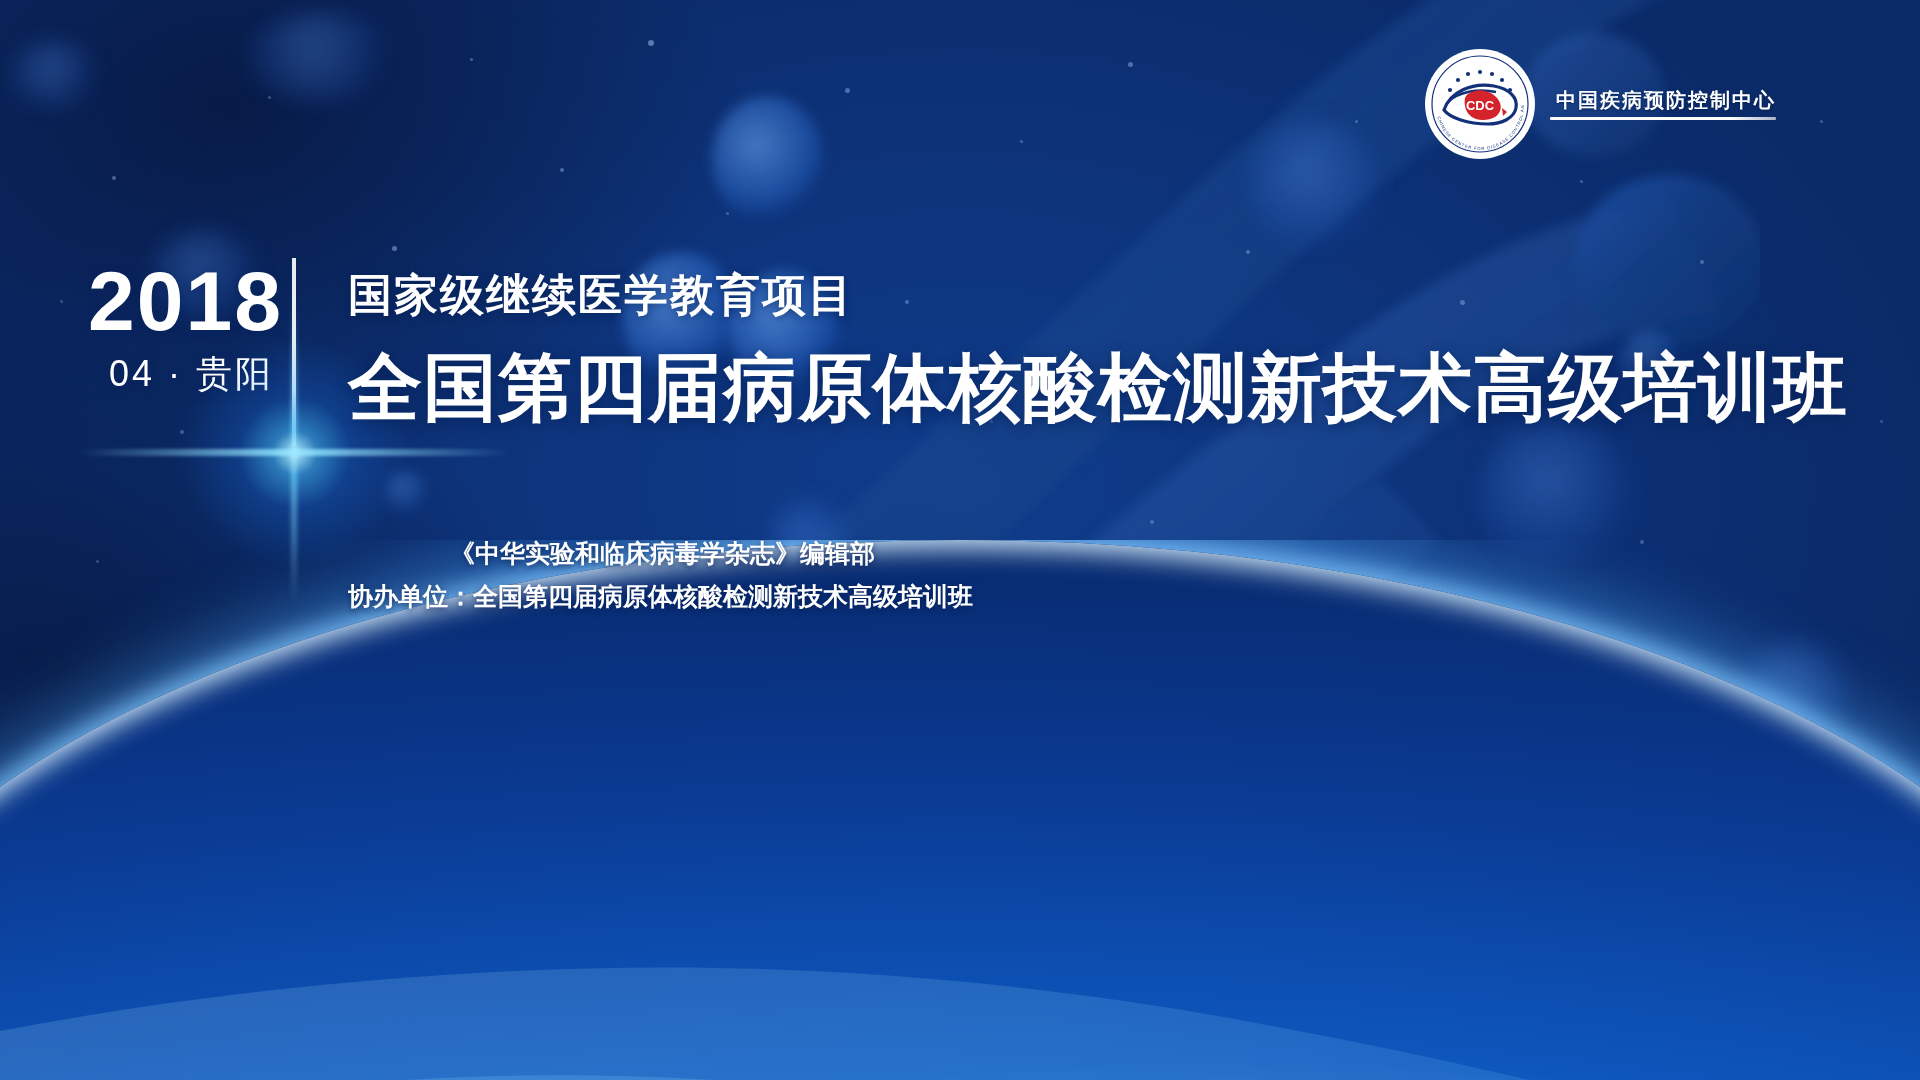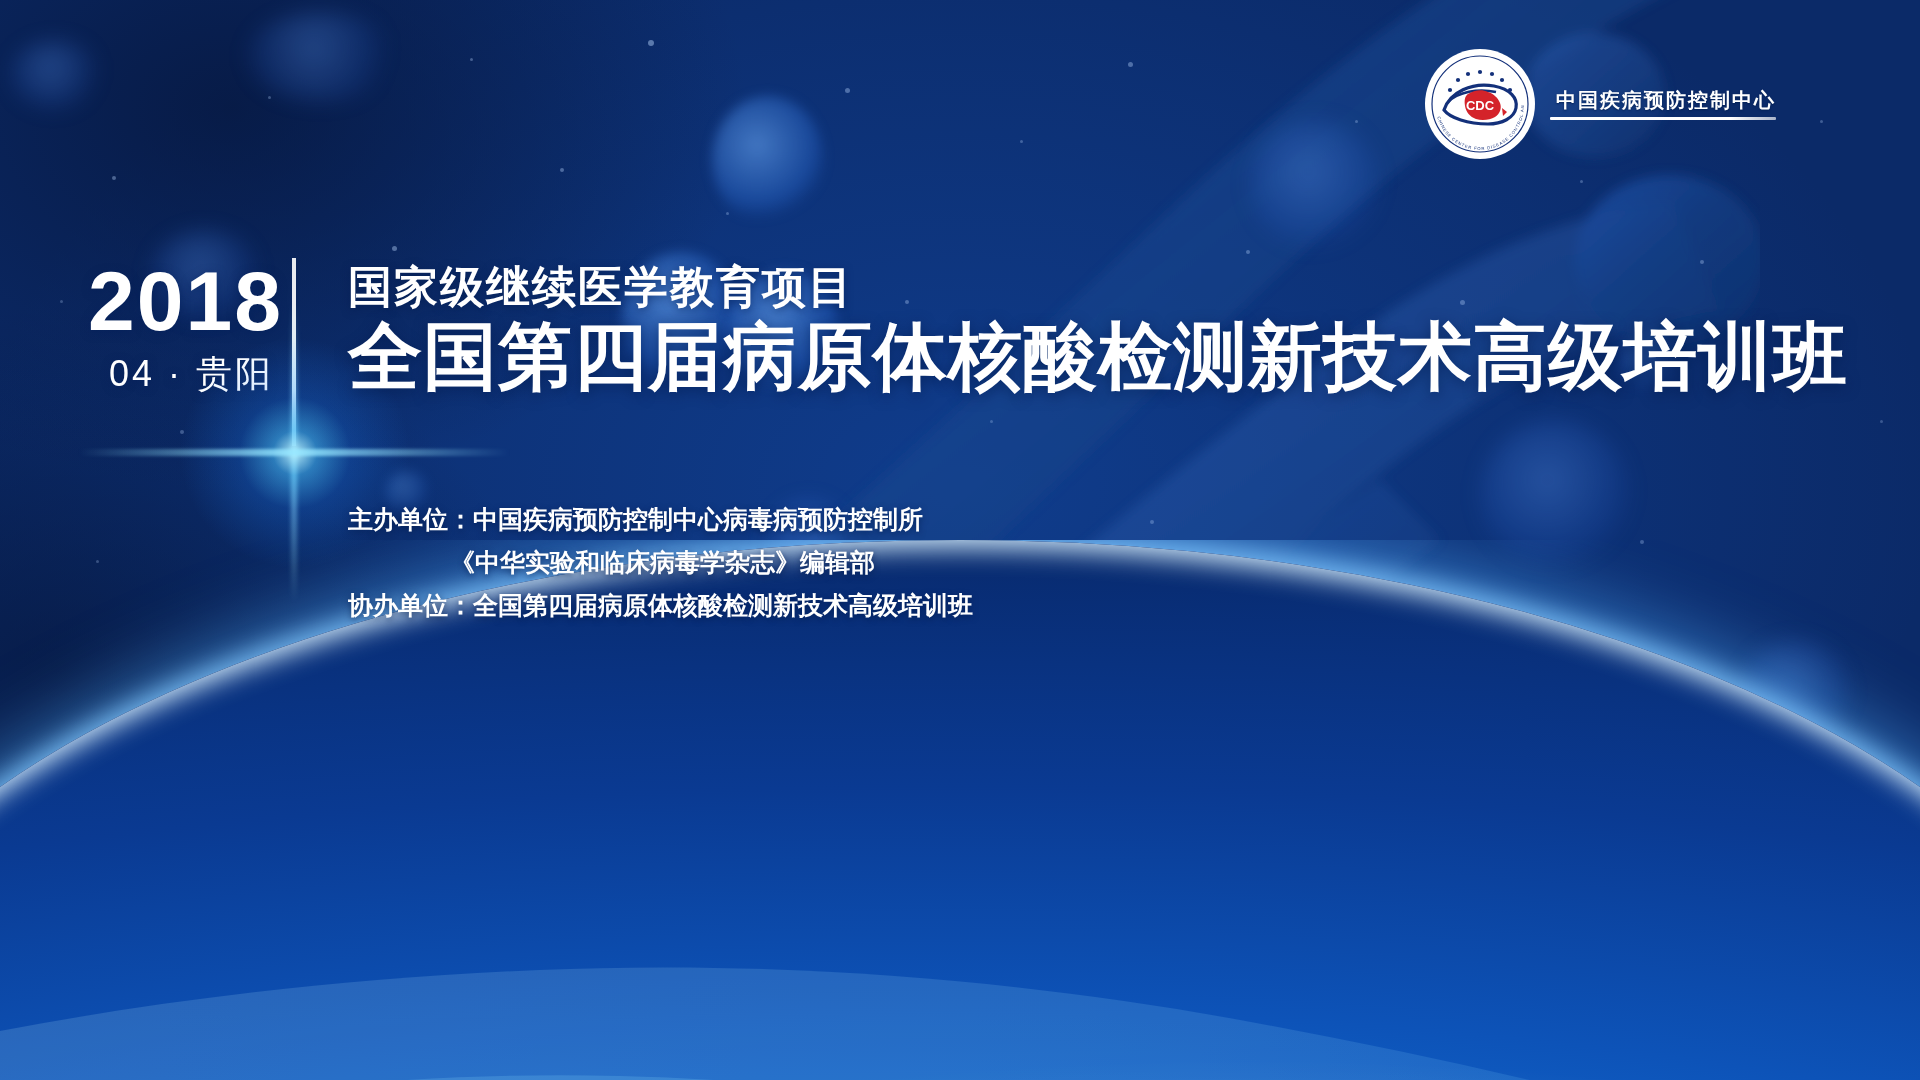--- a/index.html
+++ b/index.html
@@ -82,31 +82,31 @@
   .flare::before{content:"";position:absolute;left:-130px;top:-130px;width:262px;height:262px;border-radius:50%;
     background:radial-gradient(circle, rgba(180,240,255,.95) 0%, rgba(70,190,255,.55) 12%, rgba(30,130,255,.22) 30%, rgba(20,90,220,0) 62%);}
   .flare::after{content:"";position:absolute;left:-215px;top:-3px;width:430px;height:7px;
     background:linear-gradient(90deg,rgba(80,200,255,0) 0%,rgba(150,230,255,.85) 50%,rgba(80,200,255,0) 100%);
     filter:blur(1.5px);}
   .flare-v{position:absolute;left:293px;top:452px;width:6px;height:300px;margin-left:-2px;margin-top:-150px;
     background:linear-gradient(180deg,rgba(80,200,255,0) 0%,rgba(160,235,255,.8) 50%,rgba(80,200,255,0) 100%);
     filter:blur(2px);}
 
   
-  .headblock{position:absolute;left:348px;top:262px;}
+  .headblock{position:absolute;left:348px;top:270px;}
   .kicker{font-size:44px;font-weight:bold;color:#fff;letter-spacing:2px;line-height:1.15;
     text-shadow:0 2px 8px rgba(0,25,75,.55);}
-  .headline{margin-top:3px;font-size:74px;font-weight:bold;color:#fff;letter-spacing:1px;line-height:1.12;
+  .headline{margin-top:26px;font-size:74px;font-weight:bold;color:#fff;letter-spacing:1px;line-height:1.12;
     white-space:nowrap;text-shadow:0 3px 14px rgba(0,25,75,.6);}
 
   
   .orgs{position:absolute;left:348px;top:498px;font-size:25px;font-weight:bold;color:#ffffff;line-height:1.72;
     text-shadow:0 2px 6px rgba(0,25,75,.7);}
   .orgline{white-space:nowrap;}
-  .orgline.indent{padding-left:102px;}
+  .orgline.indent{padding-left:102px;margin-top:34px;}
 </style>
 </head>
 <body>
 
 <div id="poster">
 
   <div class="bg-base"></div>
   <div class="bg-vig"></div>
   <div class="bg-vig2"></div>
 
@@ -276,19 +276,18 @@
     <div class="divider"></div>
     <div class="flare-v"></div>
     <div class="flare"></div>
 
     <div class="headblock">
       <div class="kicker">国家级继续医学教育项目</div>
       <div class="headline">全国第四届病原体核酸检测新技术高级培训班</div>
     </div>
 
     <div class="orgs">
-      <div class="orgline">主办单位：中国疾病预防控制中心病毒病预防控制所</div>
       <div class="orgline indent">《中华实验和临床病毒学杂志》编辑部</div>
       <div class="orgline">协办单位：全国第四届病原体核酸检测新技术高级培训班</div>
     </div>
 
   </div>
 </div>
 
 </body></html>

